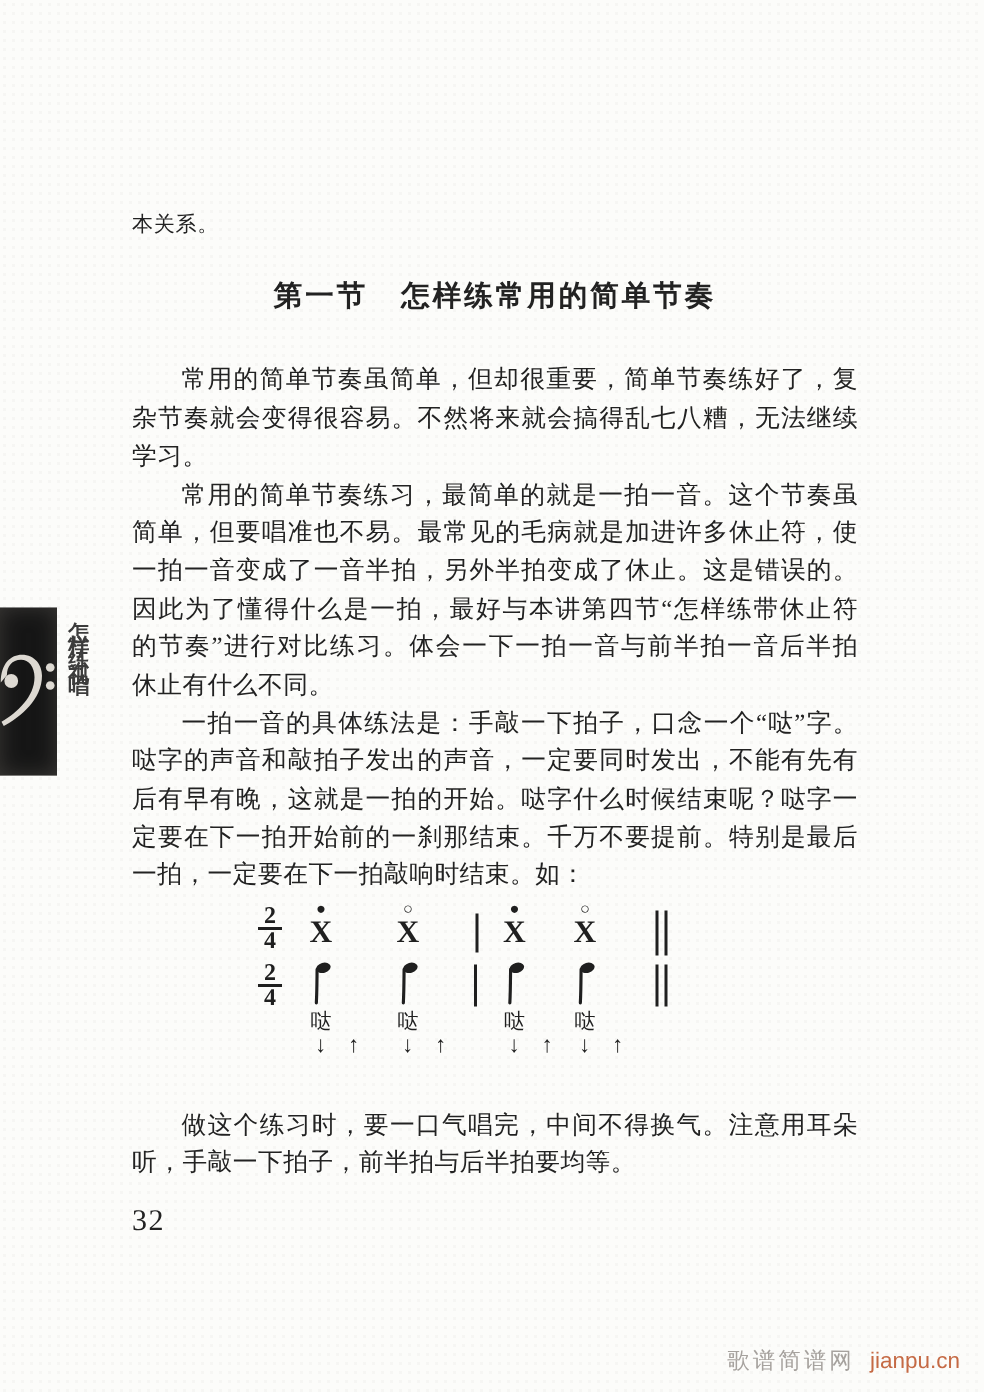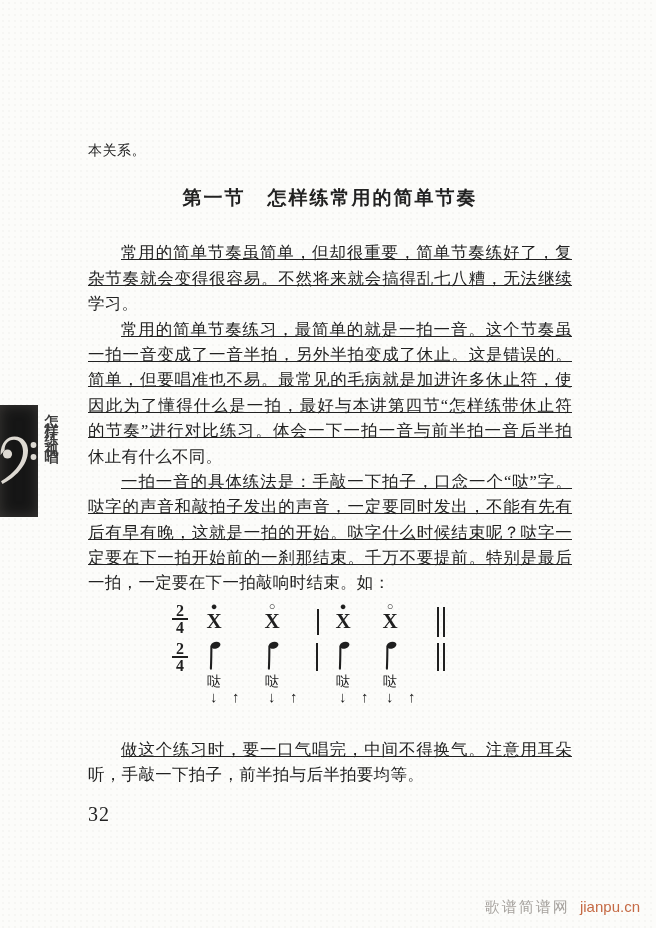--- a/index.html
+++ b/index.html
@@ -45,21 +45,20 @@
     font-size: 16.5px;
     line-height: 25.4px;
     height: 25.4px;
     letter-spacing: 0.3px;
     white-space: nowrap;
   }
   .pline.fill {
     text-align: justify;
     text-align-last: justify;
     white-space: normal;
-    text-decoration: underline;
   }
   .pline.indent { text-indent: 33px; }
 
   
   .notation {
     position: relative;
     margin-top: 5px;
     height: 108px;
   }
   .notation .abs { position: absolute; color: #1f1f1f; }
@@ -165,22 +164,22 @@
     <h2 class="heading"><span>第一节</span><span class="hgap"></span><span>怎样练常用的简单节奏</span></h2>
 
     <div class="para p1">
       <div class="pline fill indent">常用的简单节奏虽简单，但却很重要，简单节奏练好了，复</div>
       <div class="pline fill">杂节奏就会变得很容易。不然将来就会搞得乱七八糟，无法继续</div>
       <div class="pline">学习。</div>
     </div>
 
     <div class="para">
       <div class="pline fill indent">常用的简单节奏练习，最简单的就是一拍一音。这个节奏虽</div>
+      <div class="pline fill">简单，但要唱准也不易。最常见的毛病就是加进许多休止符，使</div>
       <div class="pline fill">一拍一音变成了一音半拍，另外半拍变成了休止。这是错误的。</div>
-      <div class="pline fill">简单，但要唱准也不易。最常见的毛病就是加进许多休止符，使</div>
       <div class="pline fill">因此为了懂得什么是一拍，最好与本讲第四节“怎样练带休止符</div>
       <div class="pline fill">的节奏”进行对比练习。体会一下一拍一音与前半拍一音后半拍</div>
       <div class="pline">休止有什么不同。</div>
     </div>
 
     <div class="para">
       <div class="pline fill indent">一拍一音的具体练法是：手敲一下拍子，口念一个“哒”字。</div>
       <div class="pline fill">哒字的声音和敲拍子发出的声音，一定要同时发出，不能有先有</div>
       <div class="pline fill">后有早有晚，这就是一拍的开始。哒字什么时候结束呢？哒字一</div>
       <div class="pline fill">定要在下一拍开始前的一刹那结束。千万不要提前。特别是最后</div>

